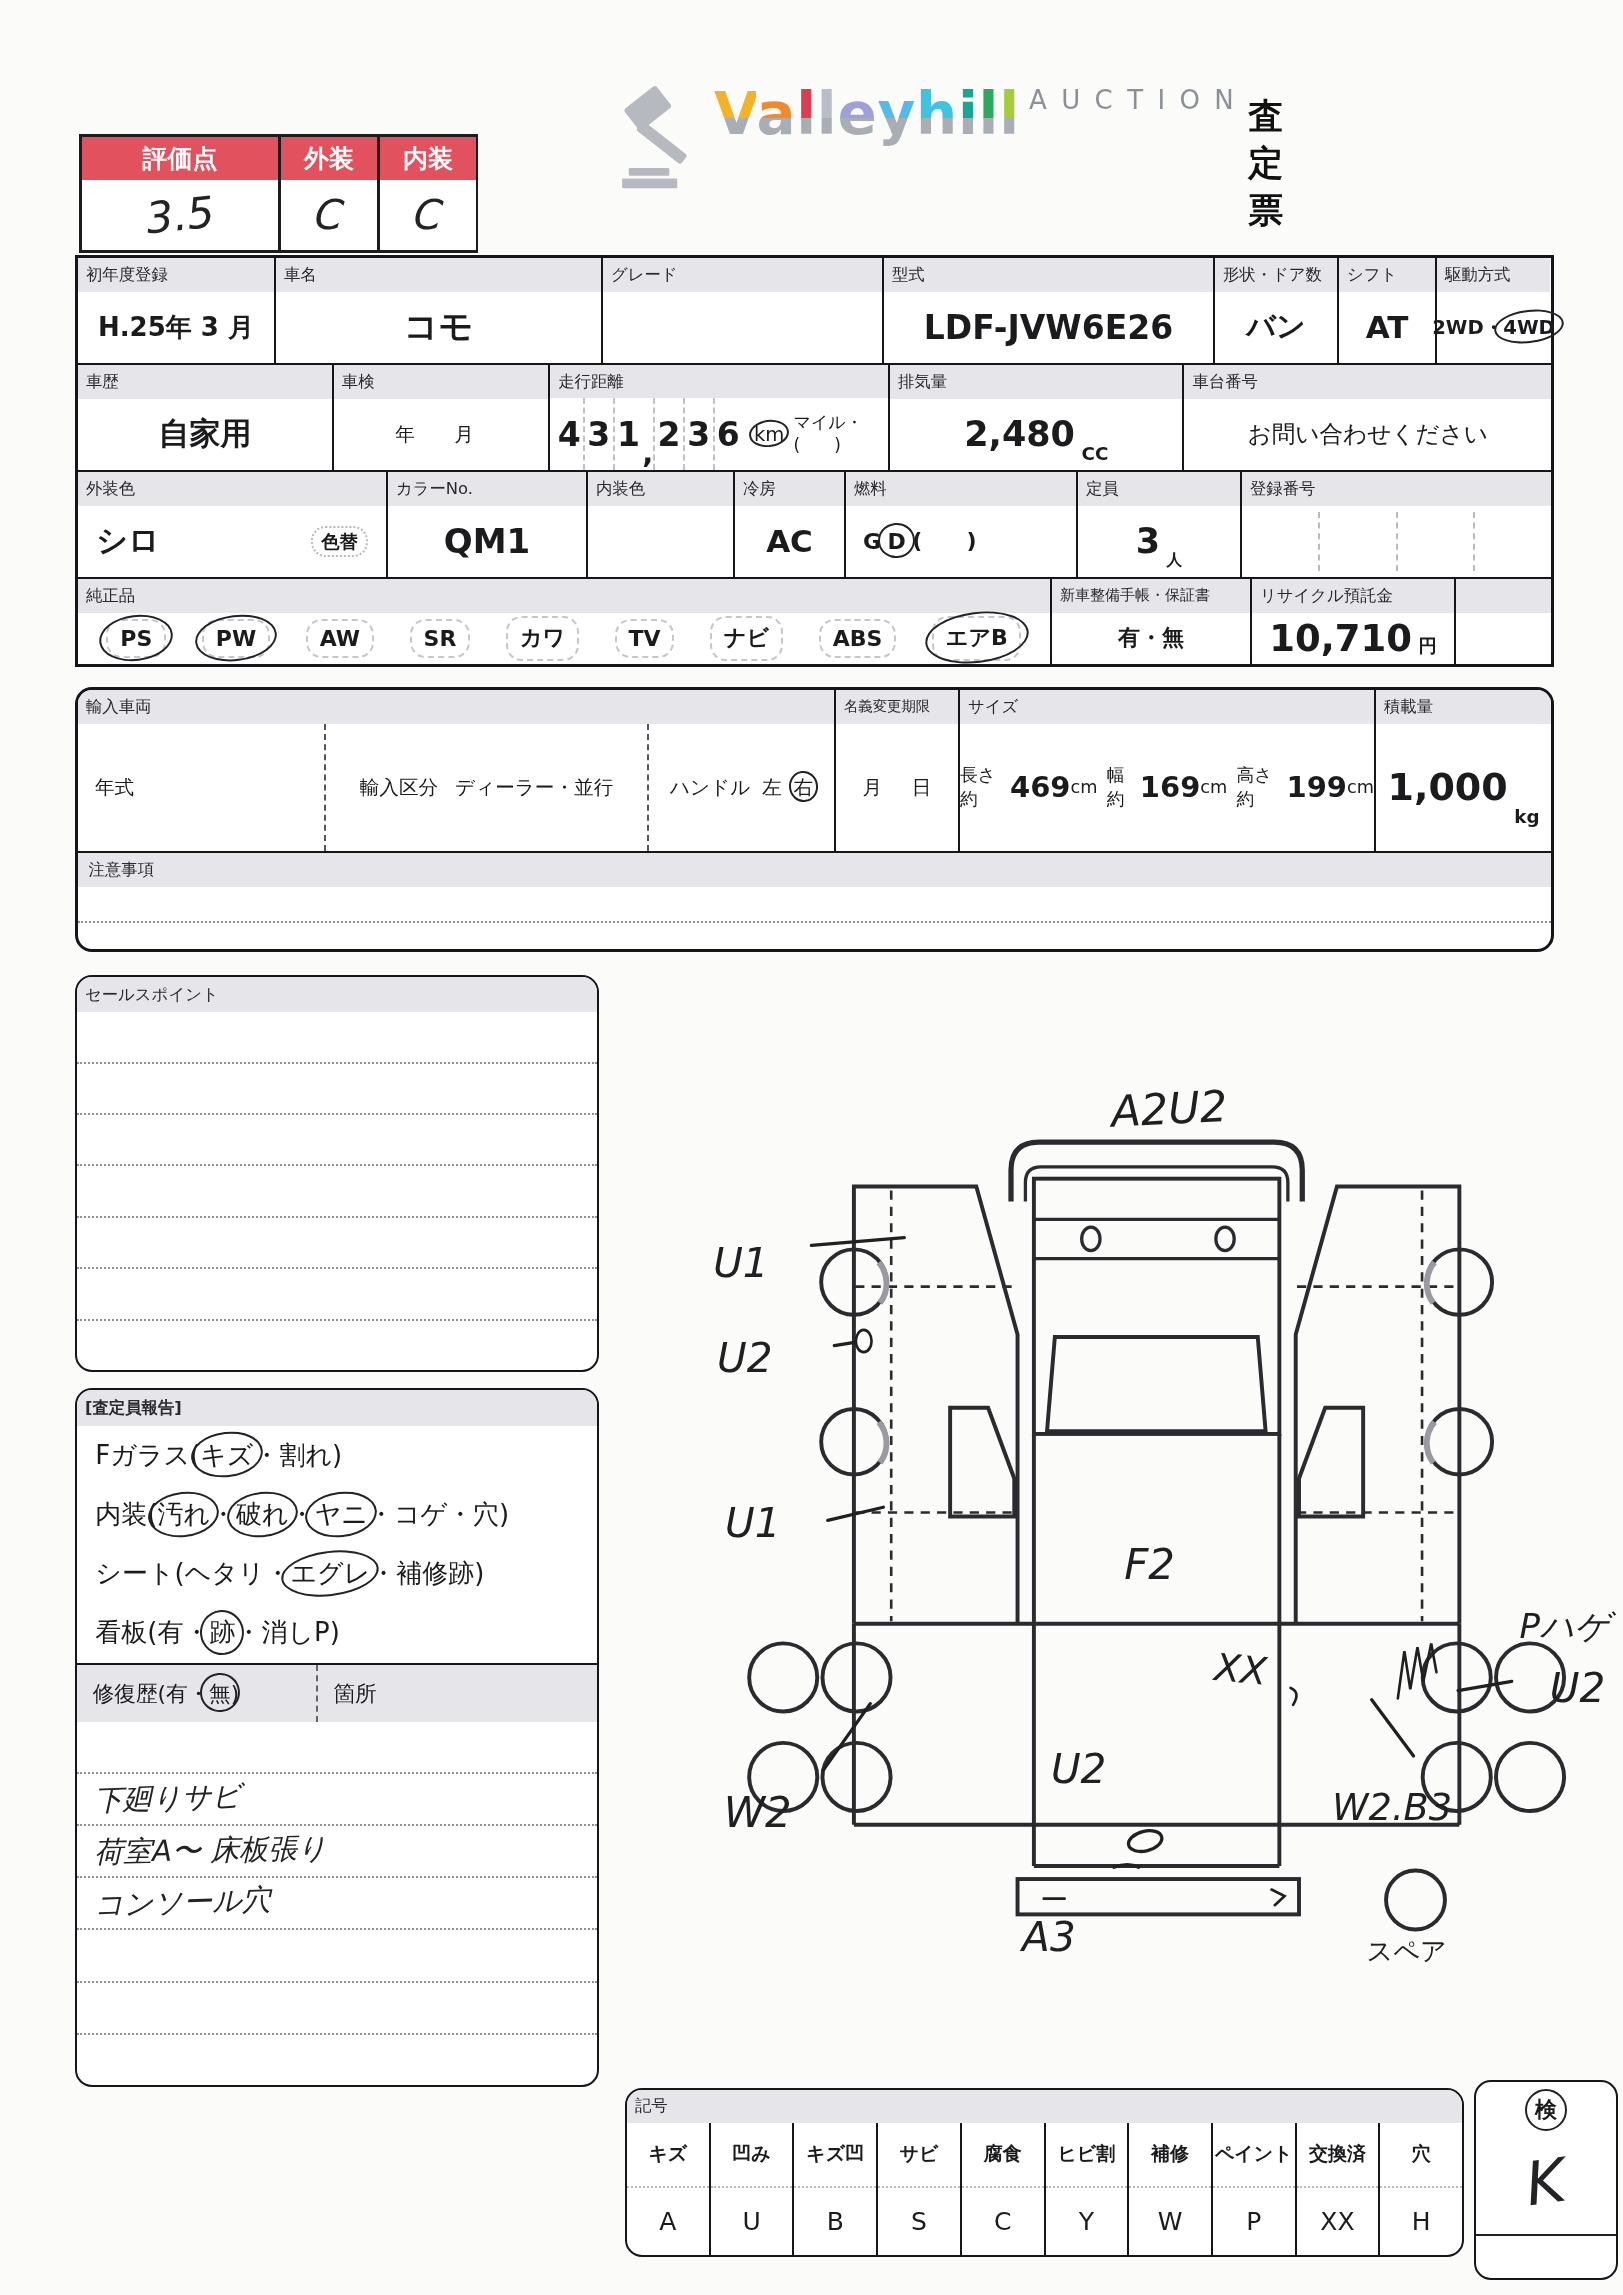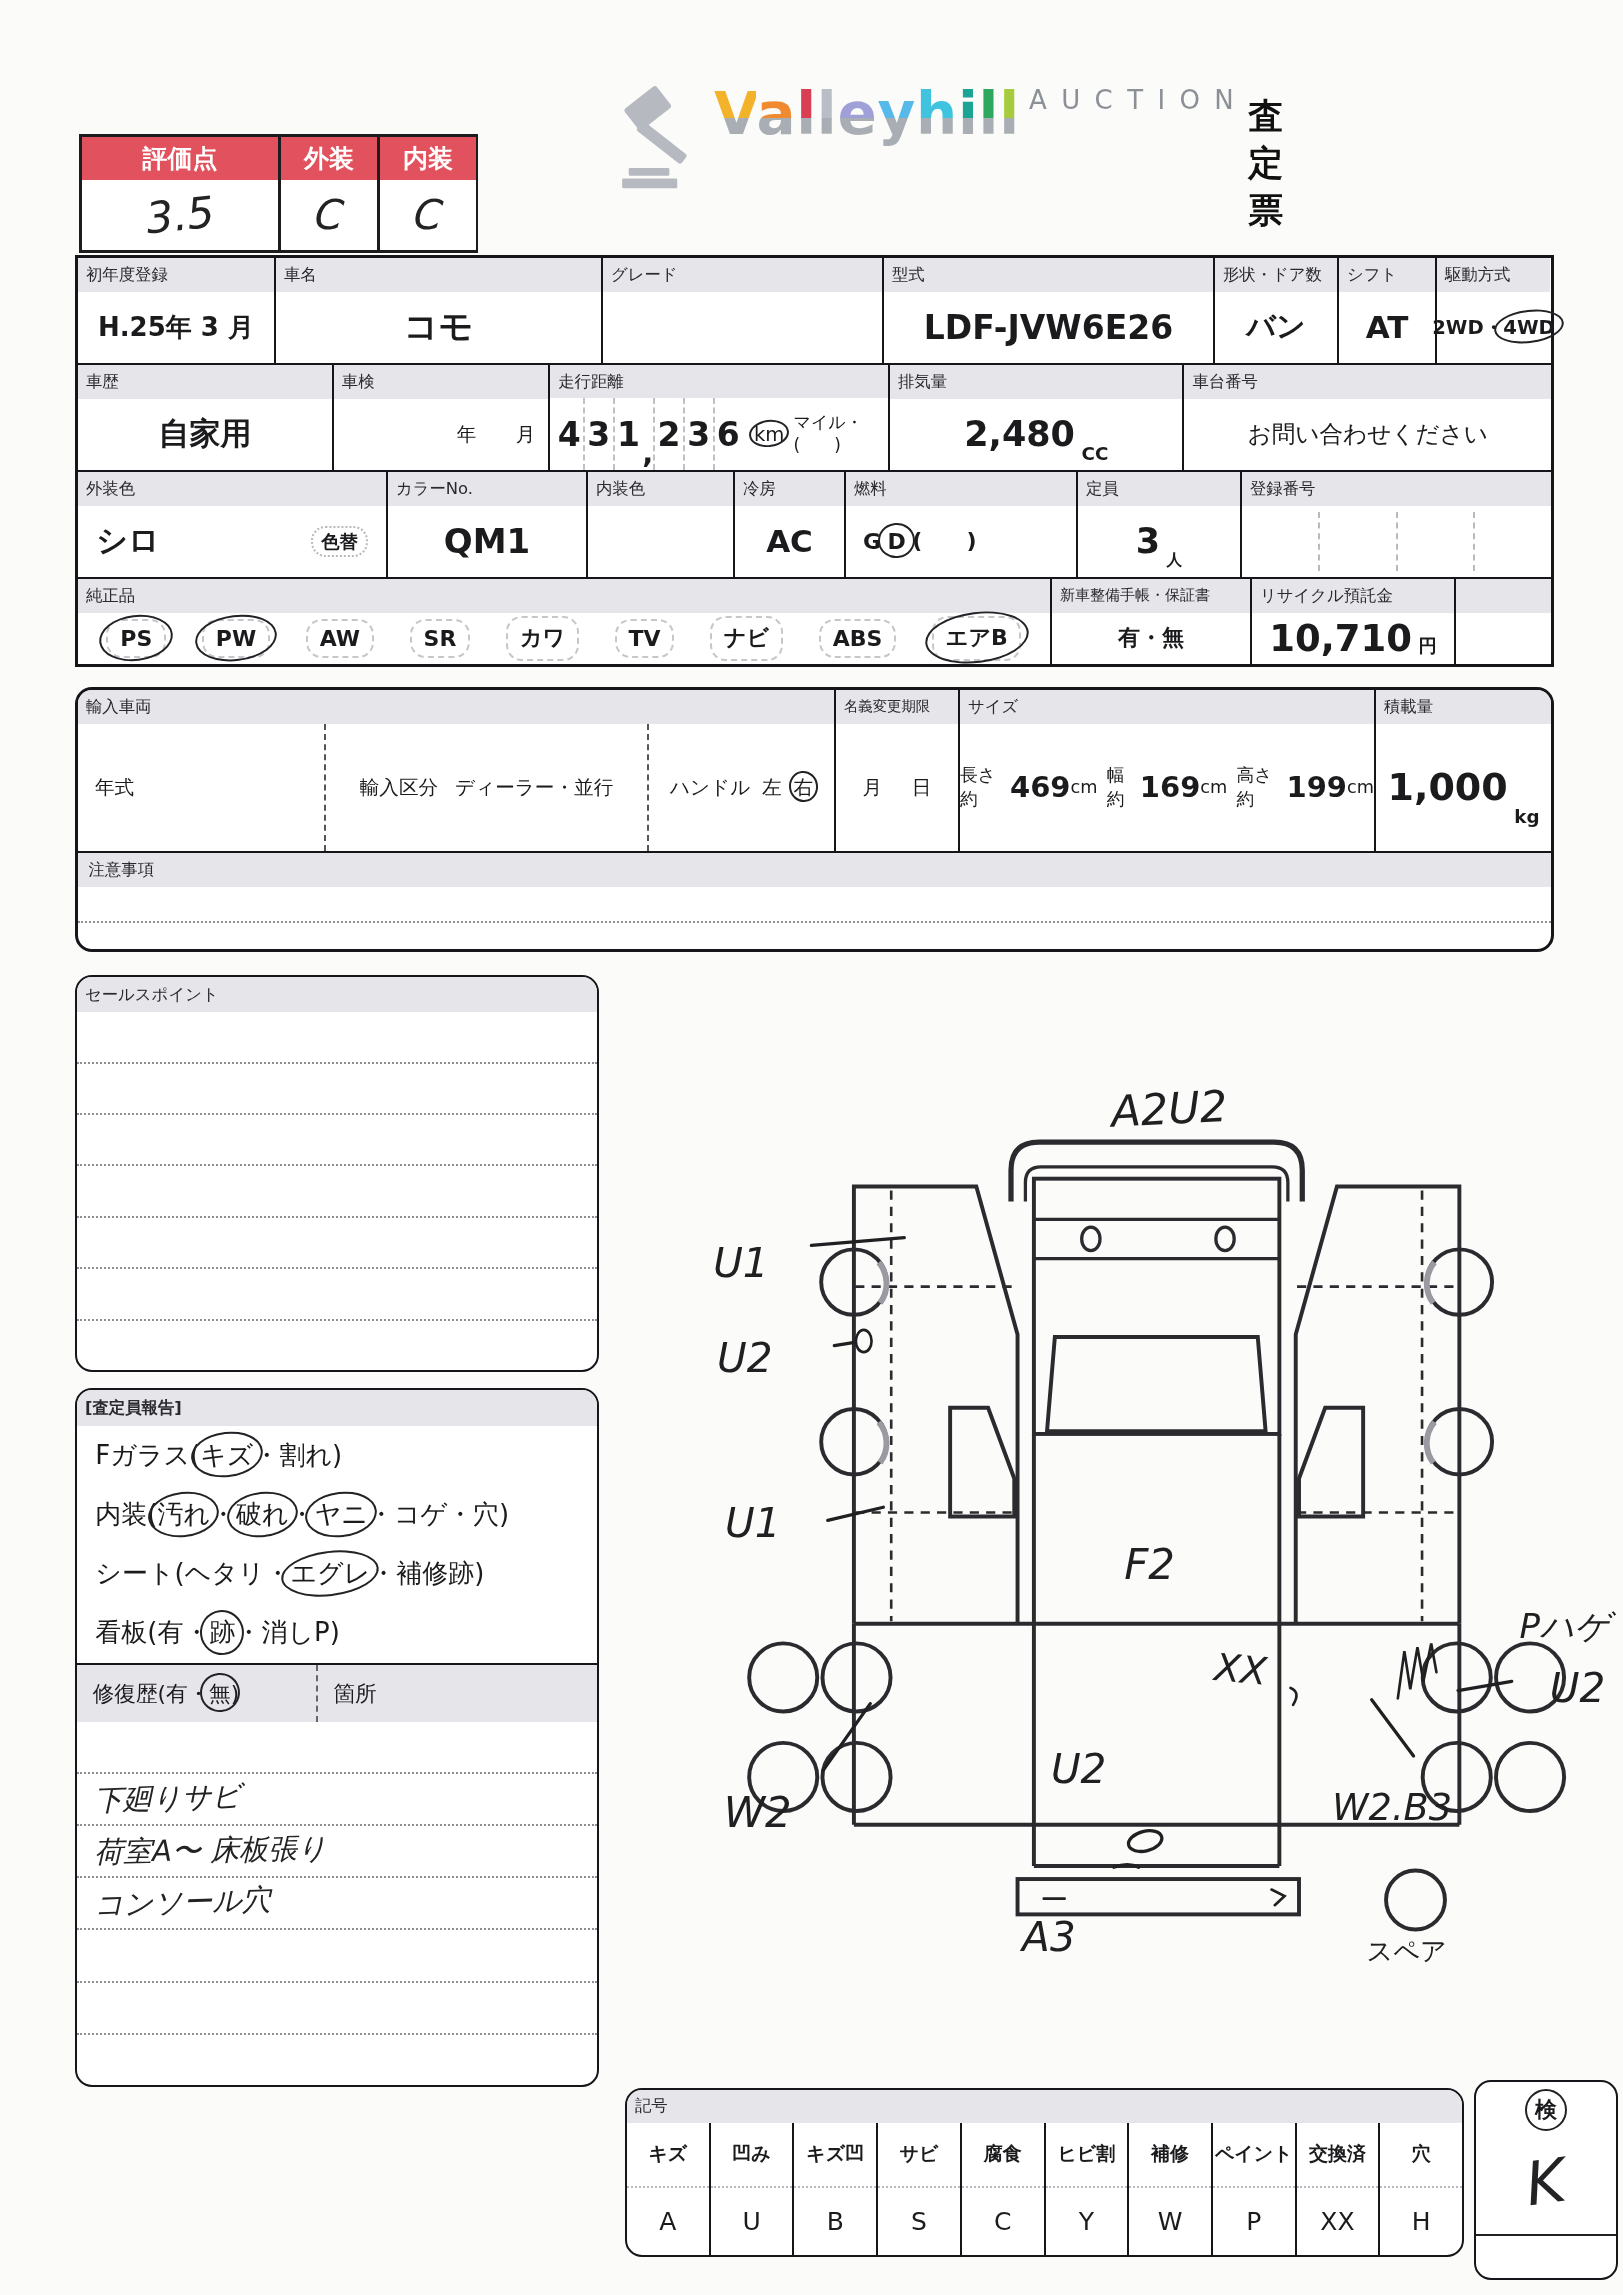--- a/index.html
+++ b/index.html
@@ -160,21 +160,21 @@
 
     <div class="row" style="height:105px">
       <div class="cell" style="width:257px">
         <div class="cl">車歴</div>
         <div class="cv">
             <span class="bval" style="font-size:31px">自家用</span>
           </div>
       </div>
       <div class="cell" style="width:219px">
         <div class="cl">車検</div>
-        <div class="cv" style="justify-content:flex-end;padding-right:13px;">
+        <div class="cv" style="justify-content:center;padding-right:13px;">
             <span style="font-size:19.6px">年　　月</span>
           </div>
       </div>
       <div class="cell" style="width:344px">
         <div class="cl">走行距離</div>
         <div class="cv" style="justify-content:flex-start;padding-left:5.2px;">
           <span class="mslot first">4</span>
           <span class="mslot">3</span>
           <span class="mslot">1</span>
           <span class="mslot comma">,</span>

